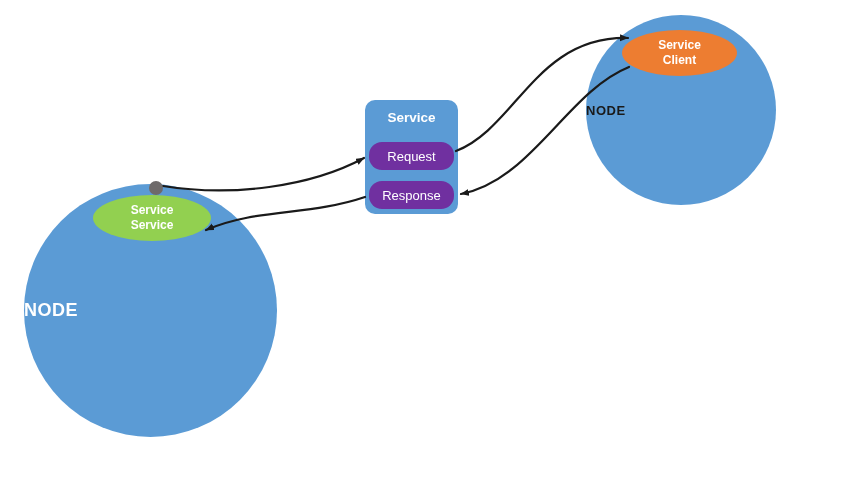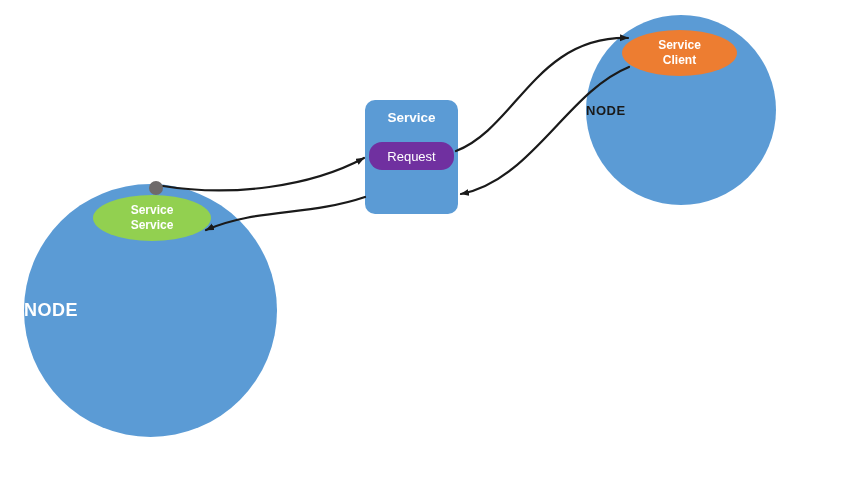--- a/index.html
+++ b/index.html
@@ -94,20 +94,21 @@
   </div>
 
   <div class="ellipse server">
     <span>Service</span>
     <span>Client</span>
   </div>
 
   <div class="service-box">
     <div class="service-title">Service</div>
     <div class="pill request">Request</div>
+    <div class="pill response">Response</div>
   </div>
 
   <div class="dot"></div>
 
   <svg class="arrows" width="854" height="480" viewBox="0 0 854 480">
     <defs>
       <marker id="ah" markerWidth="10" markerHeight="9" refX="8" refY="3.5" orient="auto" markerUnits="userSpaceOnUse">
         <path d="M0,0 L8.5,3.5 L0,7 Z"></path>
       </marker>
     </defs>

